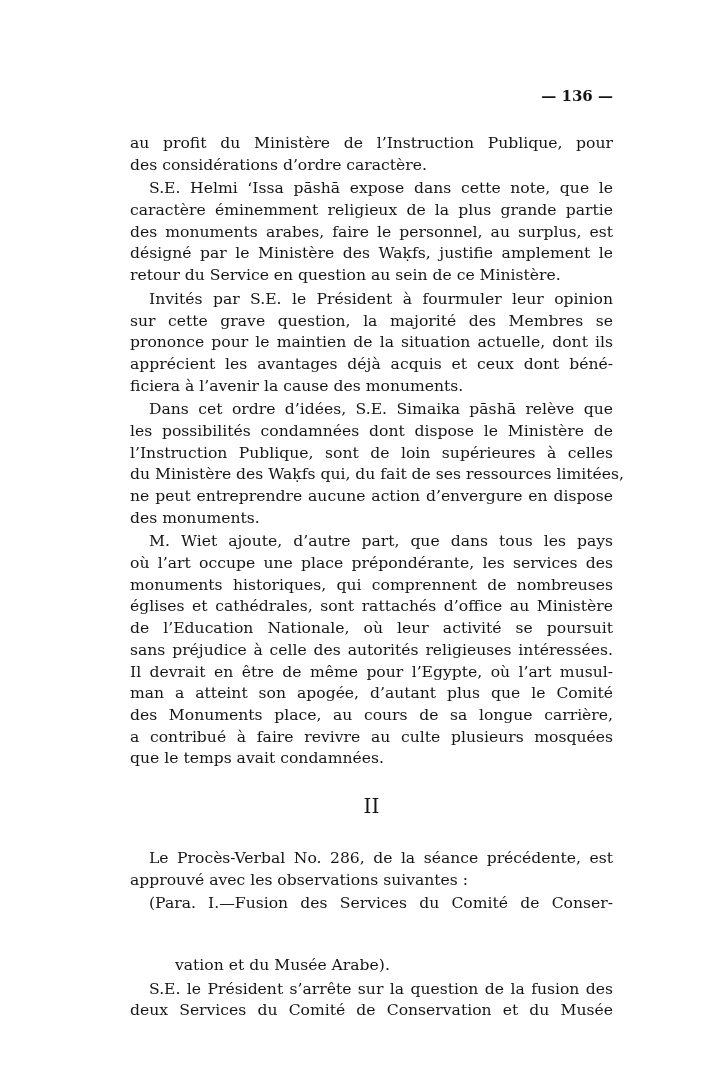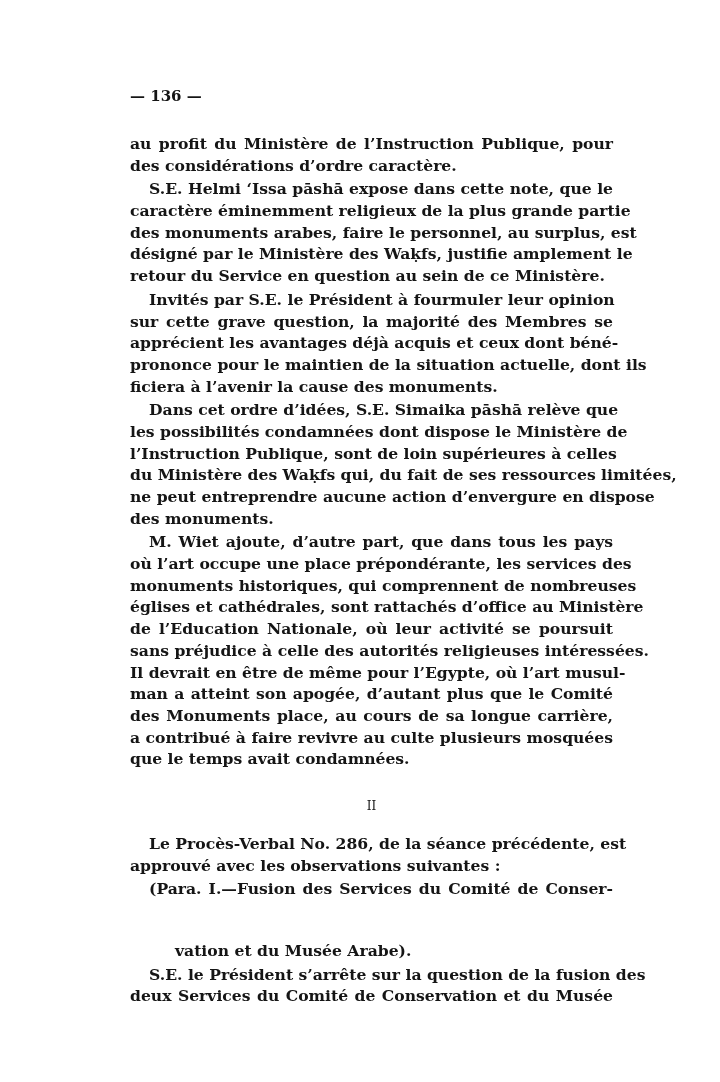--- a/index.html
+++ b/index.html
@@ -2,27 +2,27 @@
 <html><head>
   <meta charset="utf-8">
   <style>
     html, body { margin: 0; padding: 0; background: #ffffff; }
     body { width: 720px; height: 1082px; position: relative; overflow: hidden; }
     .page {
       position: absolute; left: 130px; top: 86px; width: 483px;
       font-family: "DejaVu Serif", serif; color: #151515;
       font-size: 15.6px; line-height: 21.7px;
     }
-    .folio { text-align: left; font-weight: bold; font-size: 15px; line-height: 20px; margin: 0 0 27px 0; }
+    .folio { text-align: right; font-weight: bold; font-size: 15px; line-height: 20px; margin: 0 0 27px 0; }
     .line { display: block; white-space: nowrap; text-align: justify; text-align-last: justify; height: 21.7px; }
     .line.last { text-align-last: left; }
     .line.indent { padding-left: 19px; }
     .line.indent2 { padding-left: 45px; margin-top: 40px; }
-    .para { margin: 0 0 2px 0; font-weight: bold; }
-    .section { text-align: center; font-size: 12px; margin: 25px 0 16px 0; line-height: 22px; }
+    .para { margin: 0 0 2px 0; }
+    .section { text-align: center; font-size: 20px; margin: 25px 0 31px 0; line-height: 22px; }
   </style>
 </head>
 <body>
 
 <div class="page">
   <div class="folio">— 136 —</div>
   <div id="body-paras">
       <div class="para">
         <span class="line">au profit du Ministère de l’Instruction Publique, pour</span>
         <span class="line last">des considérations d’ordre caractère.</span>
@@ -30,22 +30,22 @@
       <div class="para">
         <span class="line indent">S.E. Helmi ‘Issa pāshā expose dans cette note, que le</span>
         <span class="line">caractère éminemment religieux de la plus grande partie</span>
         <span class="line">des monuments arabes, faire le personnel, au surplus, est</span>
         <span class="line">désigné par le Ministère des Waḳfs, justifie amplement le</span>
         <span class="line last">retour du Service en question au sein de ce Ministère.</span>
       </div>
       <div class="para">
         <span class="line indent">Invités par S.E. le Président à fourmuler leur opinion</span>
         <span class="line">sur cette grave question, la majorité des Membres se</span>
+        <span class="line">prononce pour le maintien de la situation actuelle, dont ils</span>
         <span class="line">apprécient les avantages déjà acquis et ceux dont béné-</span>
-        <span class="line">prononce pour le maintien de la situation actuelle, dont ils</span>
         <span class="line last">ficiera à l’avenir la cause des monuments.</span>
       </div>
       <div class="para">
         <span class="line indent">Dans cet ordre d’idées, S.E. Simaika pāshā relève que</span>
         <span class="line">les possibilités condamnées dont dispose le Ministère de</span>
         <span class="line">l’Instruction Publique, sont de loin supérieures à celles</span>
         <span class="line">du Ministère des Waḳfs qui, du fait de ses ressources limitées,</span>
         <span class="line">ne peut entreprendre aucune action d’envergure en dispose</span>
         <span class="line last">des monuments.</span>
       </div>

